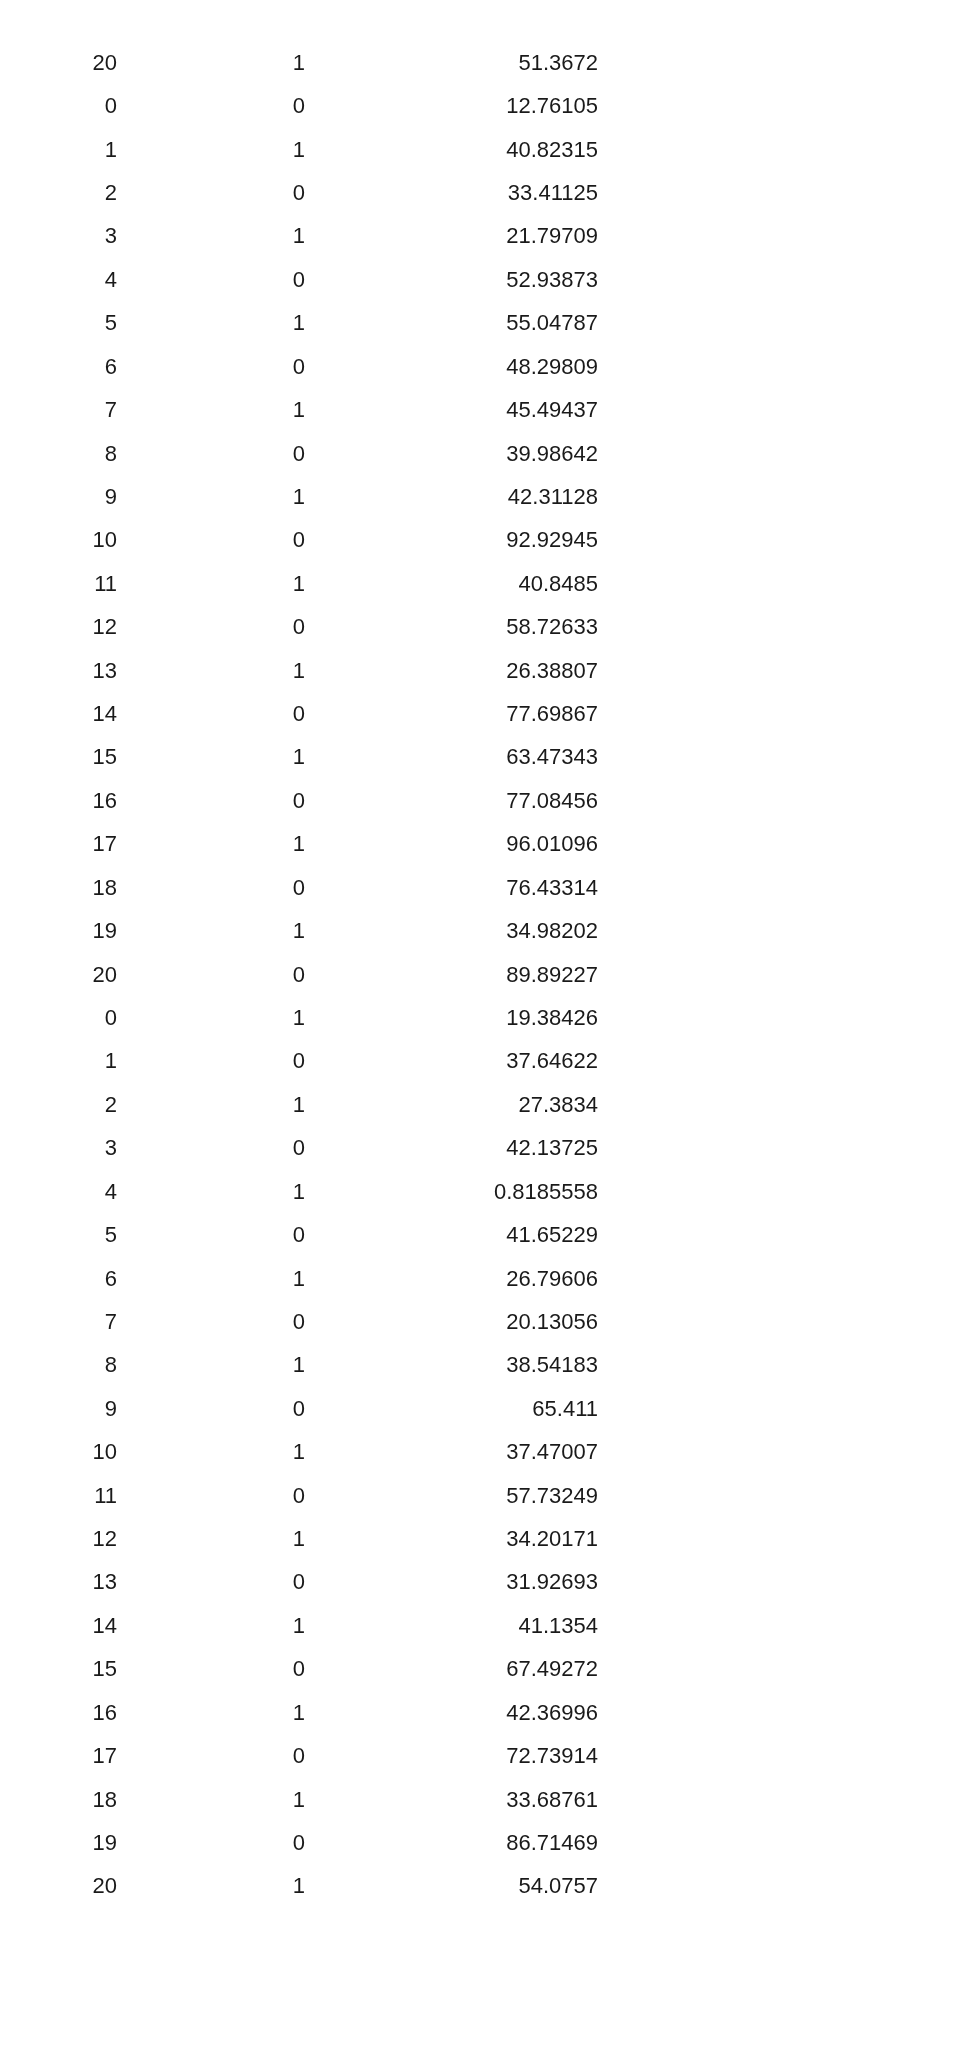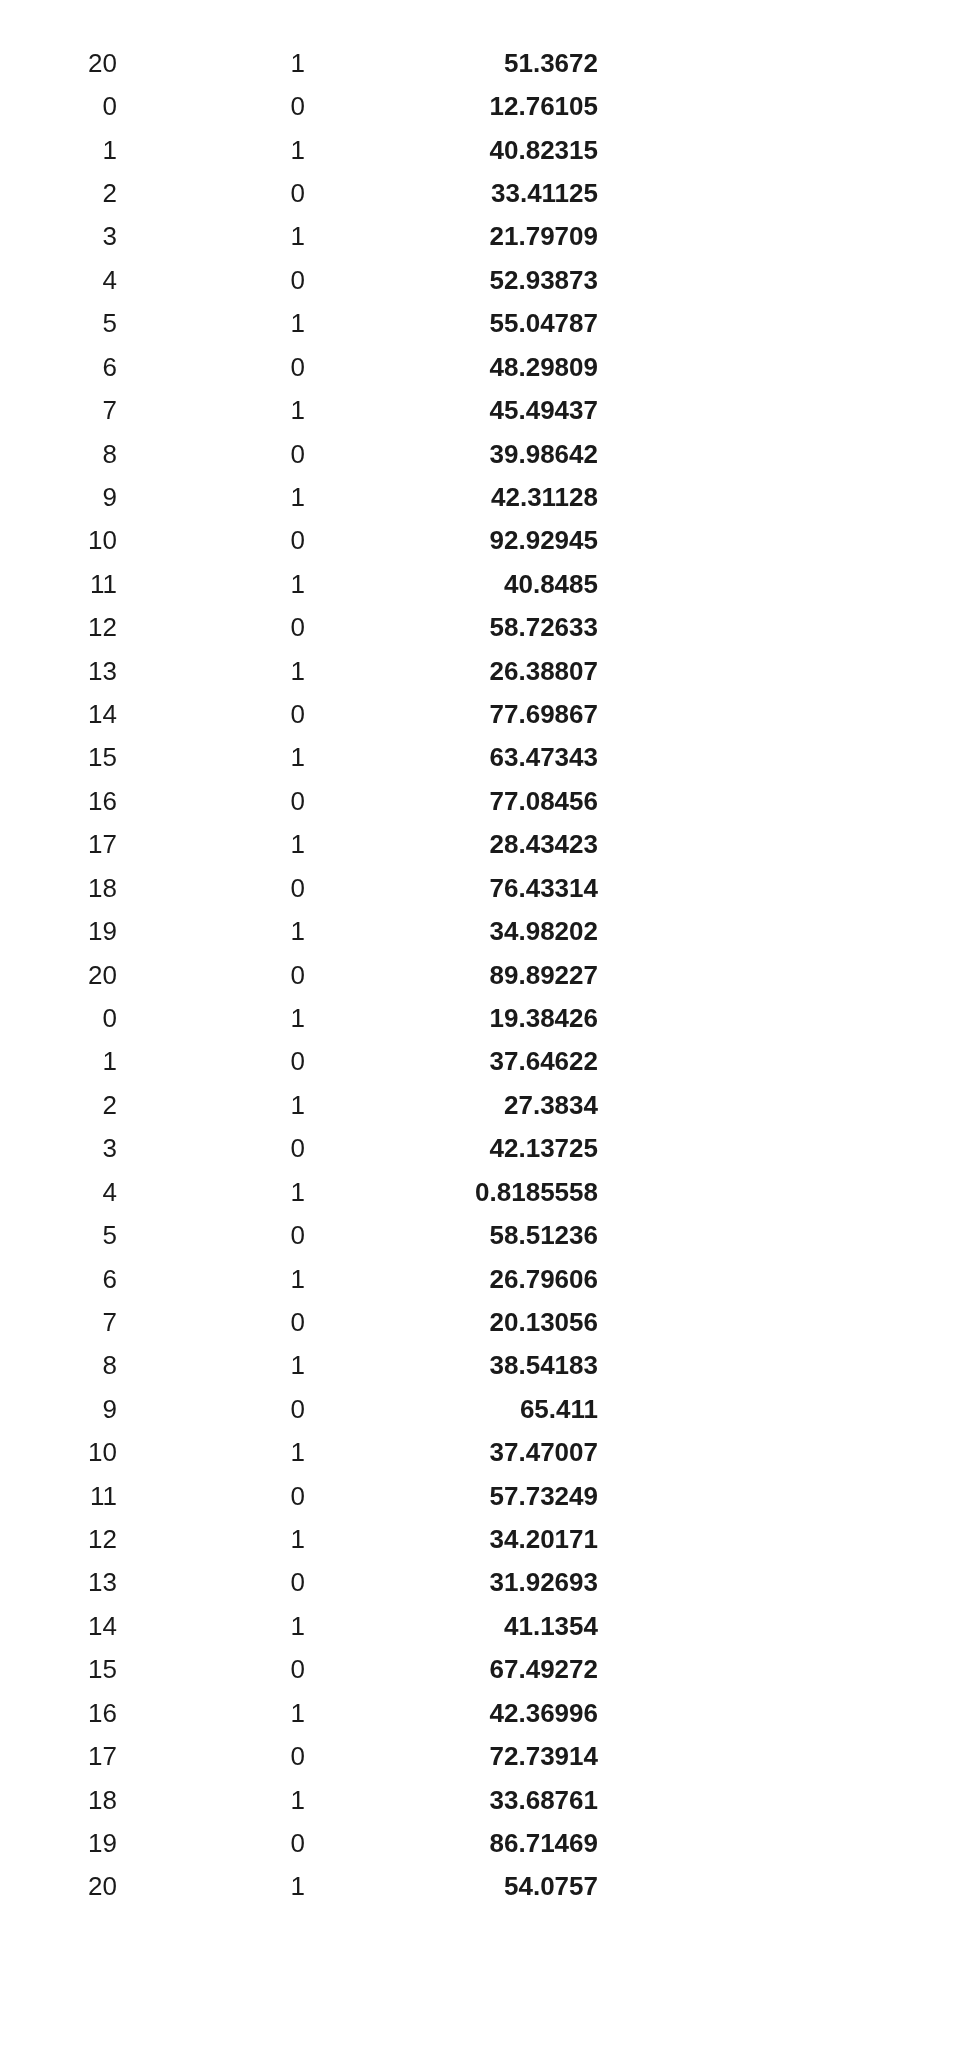--- a/index.html
+++ b/index.html
@@ -22,32 +22,32 @@
     .data-table {
       position: absolute;
       top: 41px;
       left: 0;
       width: 954px;
     }
     .row {
       display: flex;
       height: 43.43px;
       align-items: center;
-      font-size: 26px;
+      font-size: 22px;
       color: #1a1a1a;
       line-height: 1;
       white-space: pre;
     }
     .cell {
       display: block;
       text-align: right;
     }
     .c1 { width: 117px; }
     .c2 { width: 188px; }
-    .c3 { width: 293px; font-weight: bold; }
+    .c3 { width: 293px; }
   </style>
 </head>
 <body style="background: rgb(255, 255, 255);">
 
 <div class="page">
   <div class="data-table" id="data-table" style="color: rgb(26, 26, 26);">
       <div class="row">
     <span class="cell c1">20</span>
     <span class="cell c2">1</span>
     <span class="cell c3">51.3672</span>
@@ -133,21 +133,21 @@
     <span class="cell c3">63.47343</span>
   </div>
       <div class="row">
     <span class="cell c1">16</span>
     <span class="cell c2">0</span>
     <span class="cell c3">77.08456</span>
   </div>
       <div class="row">
     <span class="cell c1">17</span>
     <span class="cell c2">1</span>
-    <span class="cell c3">28.43423</span>
+    <span class="cell c3">96.01096</span>
   </div>
       <div class="row">
     <span class="cell c1">18</span>
     <span class="cell c2">0</span>
     <span class="cell c3">76.43314</span>
   </div>
       <div class="row">
     <span class="cell c1">19</span>
     <span class="cell c2">1</span>
     <span class="cell c3">34.98202</span>
@@ -178,21 +178,21 @@
     <span class="cell c3">42.13725</span>
   </div>
       <div class="row">
     <span class="cell c1">4</span>
     <span class="cell c2">1</span>
     <span class="cell c3">0.8185558</span>
   </div>
       <div class="row">
     <span class="cell c1">5</span>
     <span class="cell c2">0</span>
-    <span class="cell c3">58.51236</span>
+    <span class="cell c3">41.65229</span>
   </div>
       <div class="row">
     <span class="cell c1">6</span>
     <span class="cell c2">1</span>
     <span class="cell c3">26.79606</span>
   </div>
       <div class="row">
     <span class="cell c1">7</span>
     <span class="cell c2">0</span>
     <span class="cell c3">20.13056</span>

